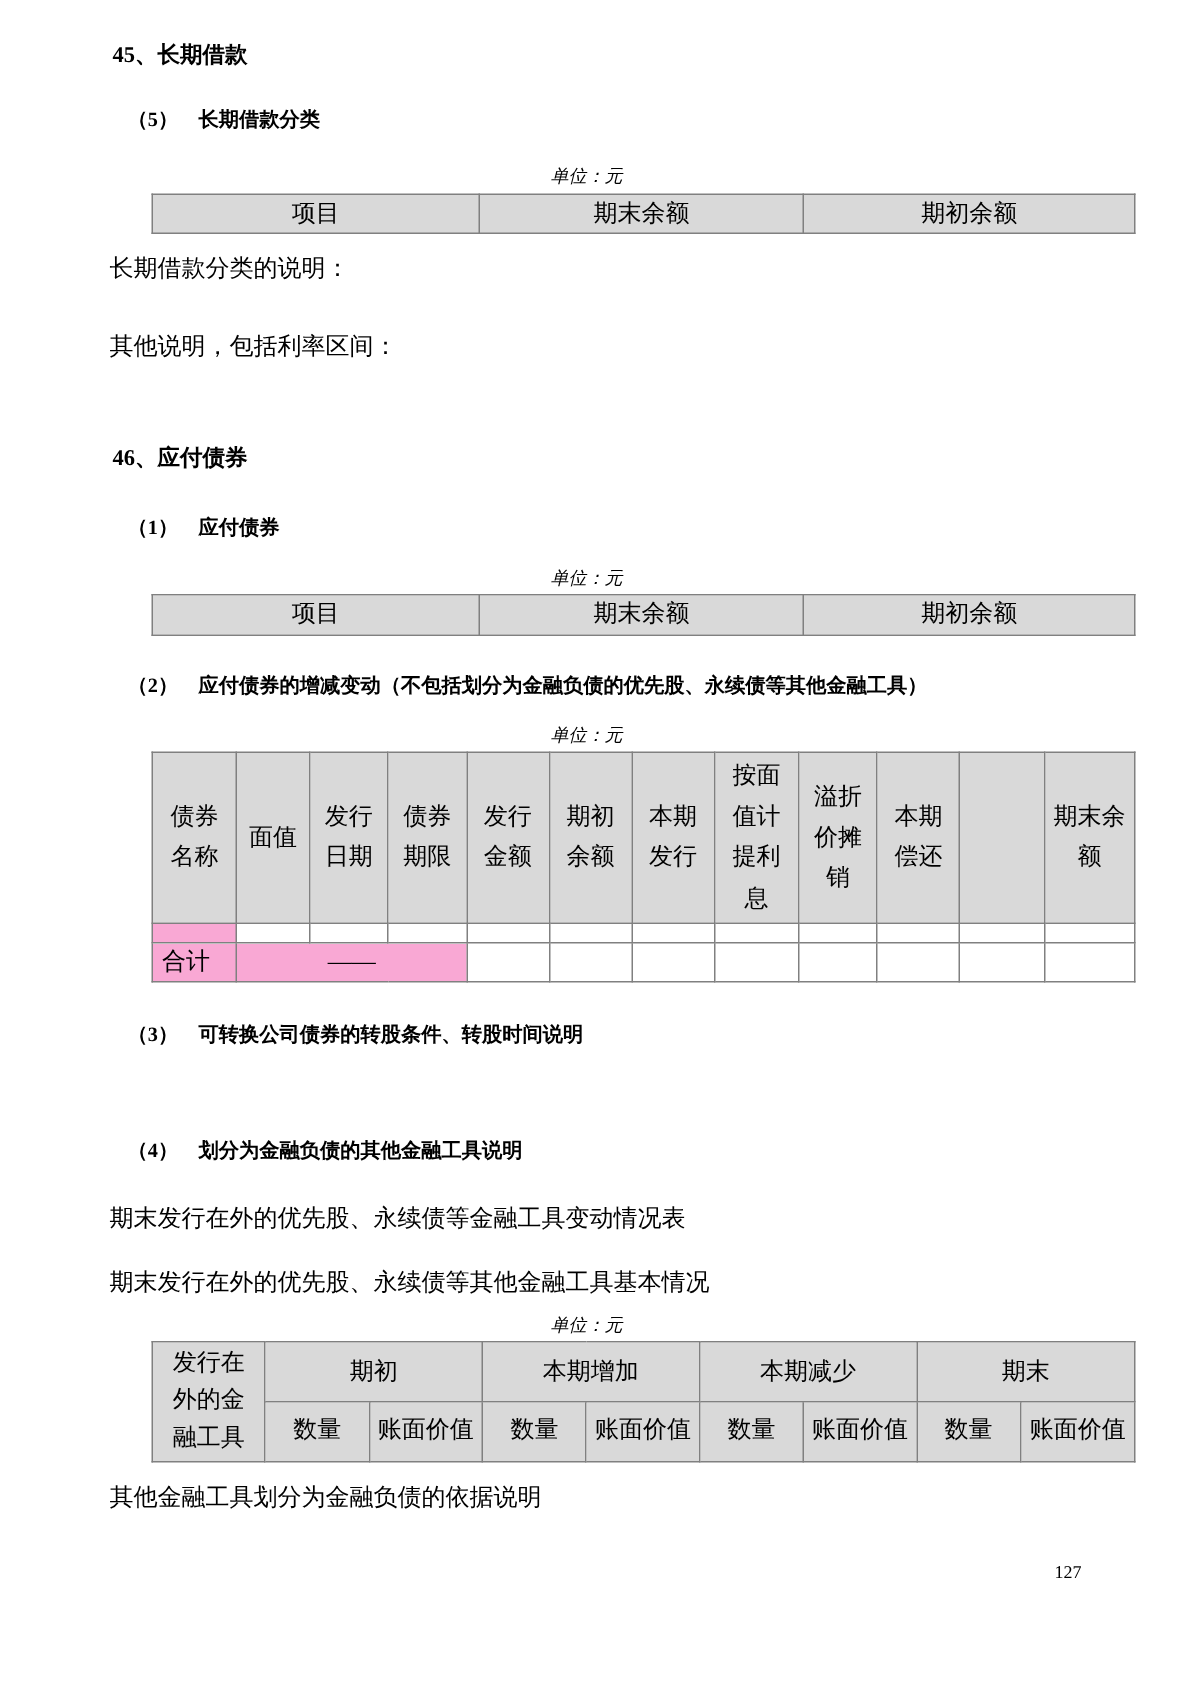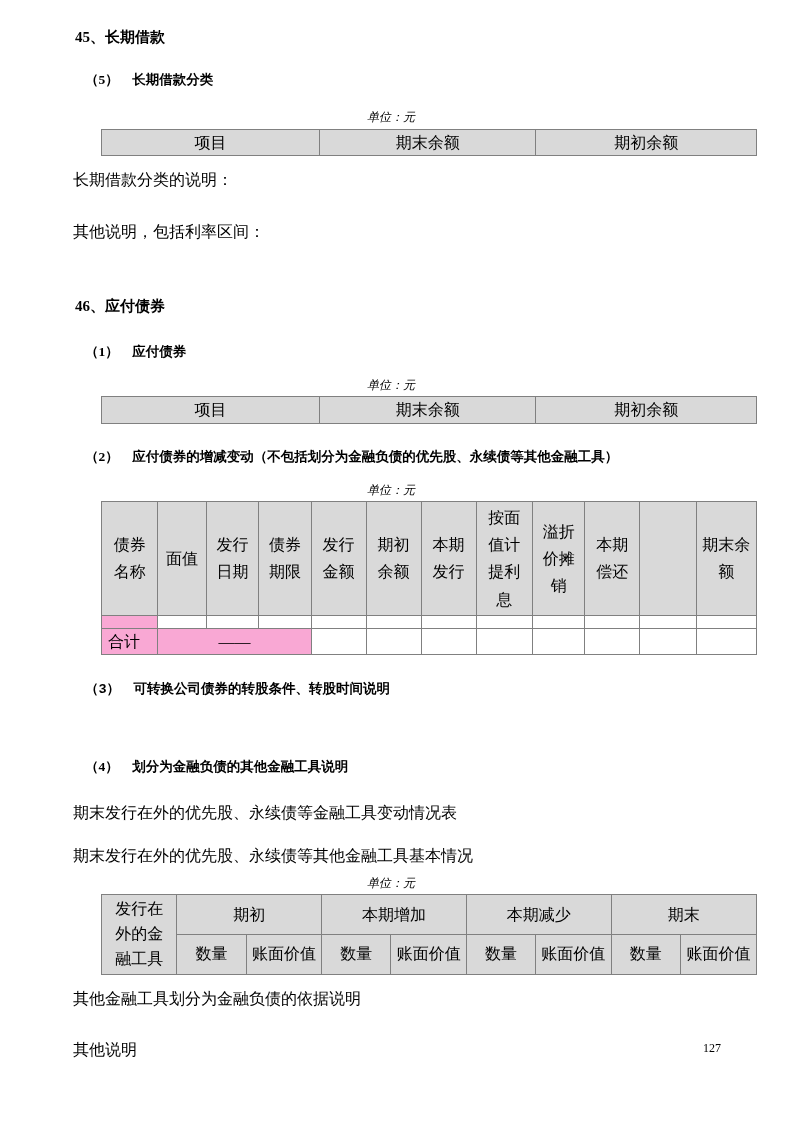--- a/index.html
+++ b/index.html
@@ -77,21 +77,21 @@
   .mt-s45      { margin-top: 27px; }
   .mt-s45sub   { margin-top: 24px; }
   .mt-unit1    { margin-top: 20px; }
   .mt-note1    { margin-top: 13px; }
   .mt-note2    { margin-top: 30px; }
   .mt-s46      { margin-top: 54px; }
   .mt-s46sub1  { margin-top: 26px; }
   .mt-unit2    { margin-top: 16px; }
   .mt-sub2     { margin-top: 24px; }
   .mt-unit3    { margin-top: 16px; }
-  .mt-sub3     { margin-top: 26px; font-family: Liberation Mono, monospace; }
+  .mt-sub3     { margin-top: 26px; }
   .mt-sub4     { margin-top: 58px; }
   .mt-basic    { margin-top: 22px; }
   .mt-change   { margin-top: 26px; }
   .mt-unit4    { margin-top: 8px; }
   .mt-basis    { margin-top: 13px; }
   .mt-other    { margin-top: 30px; }
 </style>
 </head>
 <body>
 
@@ -247,19 +247,18 @@
           <th>数量</th>
           <th>账面价值</th>
           <th>数量</th>
           <th>账面价值</th>
         </tr>
       </tbody>
     </table>
 
     <div class="note mt-basis">其他金融工具划分为金融负债的依据说明</div>
 
-    <div class="note mt-other">其他说明</div>
 
   </div>
 
   <div class="page-number">127</div>
 
 </div>
 
 </body></html>

